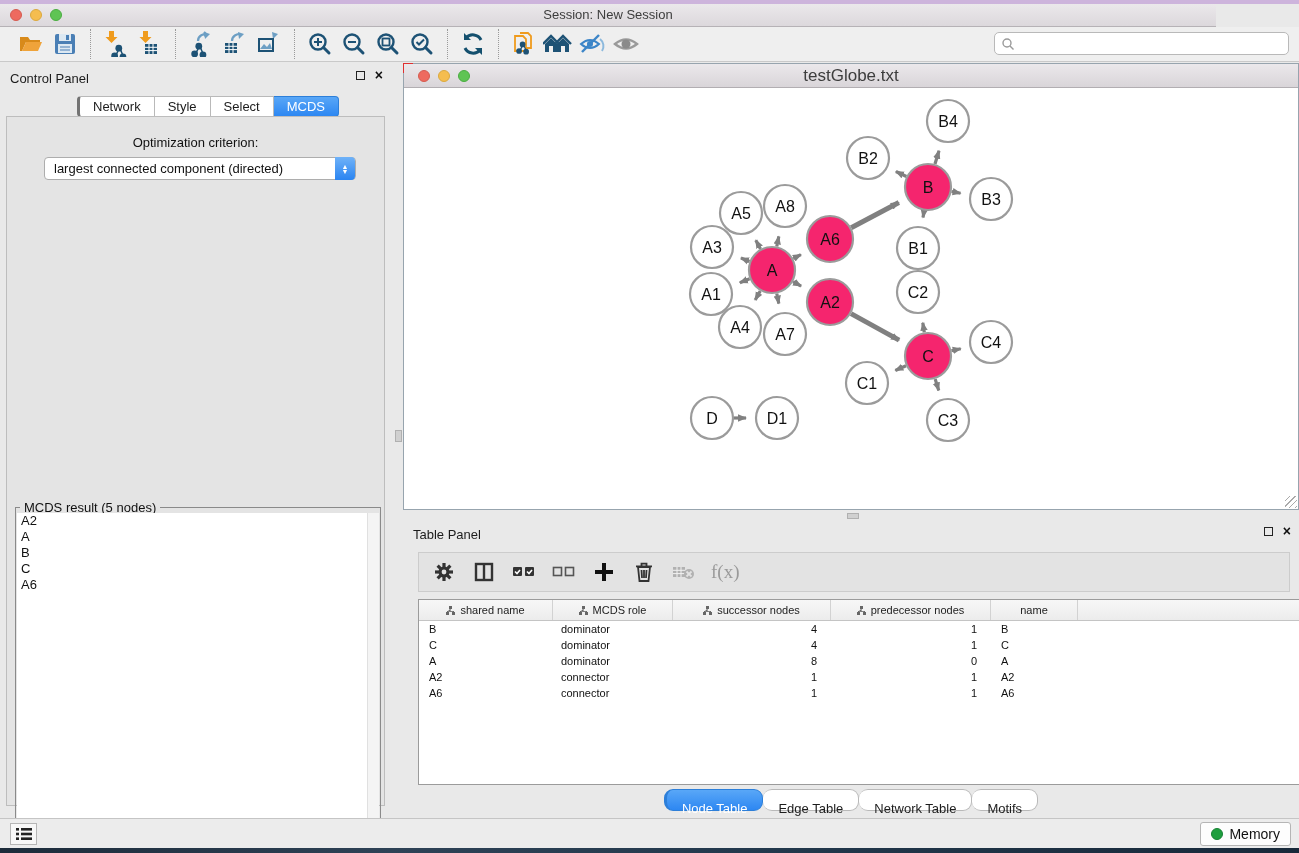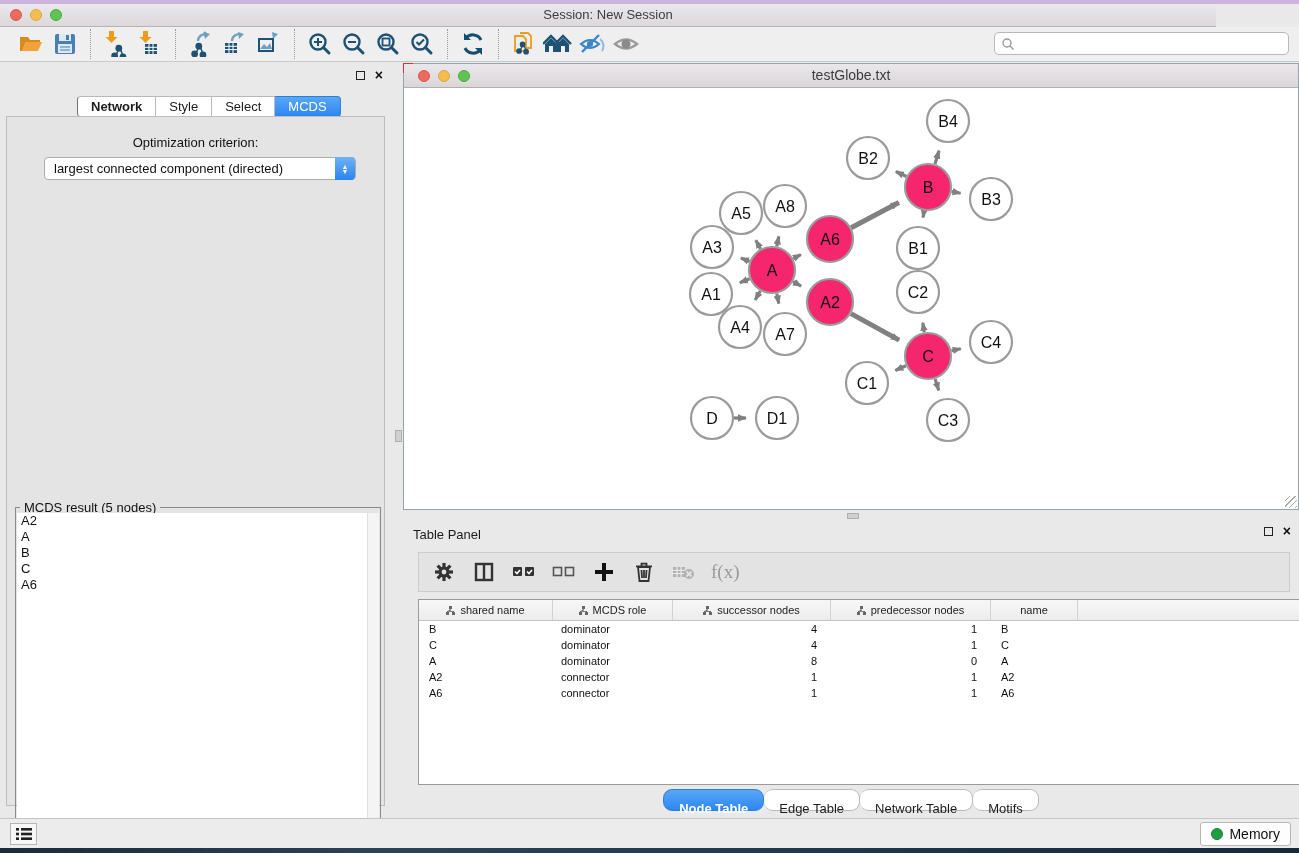--- a/index.html
+++ b/index.html
@@ -26,41 +26,41 @@
 
   
   #control-panel { left:0; top:64px; width:391px; height:748px; background:#e9e9e9; }
   .panel-head { height:26px; position:relative; }
   .panel-title { font-size:13px; color:#1c1c1c; padding:7px 0 0 10px; }
   .panel-btns { position:absolute; right:8px; top:7px; display:flex; gap:10px; align-items:center; }
   .float-box { width:9px; height:9px; border:1.5px solid #222; display:inline-block; }
   .close-x { font-weight:900; font-size:14px; color:#111; line-height:9px; }
   .cp-tabs { position:absolute; left:77px; top:32px; display:flex; }
   .seg-tab { height:21px; padding:0 13px; font-size:13px; line-height:20px; background:#fff; border:1px solid #b9b9b9; border-left:none; color:#1c1c1c; }
-  .seg-tab:first-child { border-left:1px solid #737373; border-radius:4px 0 0 4px;font-weight:bold; }
+  .seg-tab:first-child { border-left:3px solid #737373; border-radius:4px 0 0 4px; }
   .seg-tab:last-child { border-radius:0 4px 4px 0; }
   .seg-tab.sel { background:linear-gradient(#59a7f7,#2d87f2); color:#fff; border-color:#2d7fd9; }
   #cp-body { position:absolute; left:6px; top:52px; width:379px; height:690px; background:#e4e4e4; border:1px solid #bdbdbd; }
   #opt-label { text-align:center; font-size:13px; color:#111; margin-top:18px; }
   #combo { position:absolute; left:37px; top:40px; width:312px; height:23px; background:#fff; border:1px solid #adadad; border-radius:4px; font-size:13px; line-height:21px; padding-left:9px; color:#111; }
   #combo .stepper { position:absolute; right:0; top:-1px; width:20px; height:23px; background:linear-gradient(#6fb2f8,#2a84f1); border-radius:0 4px 4px 0; display:flex; flex-direction:column; align-items:center; justify-content:center; color:#fff; }
   #combo .stepper span { font-size:7px; line-height:5px; font-weight:bold; }
   .cp-buttons { position:absolute; left:0; top:74px; width:100%; display:flex; justify-content:center; gap:14px; }
   .mac-btn { background:linear-gradient(#ffffff,#f4f4f4); border:1px solid #b4b4b4; border-radius:5px; font-size:13px; padding:3px 16px; color:#111; }
   #result-group { position:absolute; left:8px; top:390px; width:366px; height:344px; border:1px solid #8a8a8a; }
   #result-legend { position:absolute; left:4px; top:-8px; background:#e4e4e4; padding:0 4px; font-size:13px; color:#111; }
   #result-list { position:absolute; left:1px; top:5px; width:352px; height:336px; background:#fff; overflow:hidden; font-size:13px; color:#111; }
   #result-list .item { padding:0 4px; line-height:16px; }
   #result-scroll { position:absolute; right:1px; top:5px; width:12px; height:336px; background:#f4f4f4; border-left:1px solid #e0e0e0; }
 
   
   #net-window { left:403px; top:63px; width:896px; height:447px; background:#fff; border:1px solid #97a4ae; }
   #net-titlebar { position:absolute; left:0; top:0; width:100%; height:24px; background:linear-gradient(#ebe8eb,#d9d5d9); border-bottom:1px solid #b2aeb2; }
   #net-titlebar .lights { left:14px; top:6px; }
-  #net-titlebar .title { text-align:center; font-size:14px; color:#3d3d3d; line-height:23px; }
+  #net-titlebar .title { text-align:center; font-size:17px; color:#3d3d3d; line-height:23px; }
   #net-canvas { position:absolute; left:0; top:25px; width:894px; height:420px; background:#fff; }
   #red-corner { position:absolute; left:-1px; top:-1px; width:10px; height:10px; border-left:2px solid #e03030; border-top:2px solid #e03030; }
   #resize-grip { position:absolute; right:1px; bottom:1px; width:12px; height:12px;
     background:repeating-linear-gradient(135deg,transparent 0 3px,#aaa 3px 4px); }
   .divider-dot-v { left:395px; top:430px; width:7px; height:12px; background:#d0d0d0; border:1px solid #b0b0b0; }
   .divider-dot-h { left:847px; top:513px; width:12px; height:6px; background:#d0d0d0; border:1px solid #b0b0b0; }
 
   
   #table-panel { left:403px; top:520px; width:896px; height:292px; background:#e9e9e9; }
   #tp-toolbar { position:absolute; left:15px; top:32px; width:872px; height:40px; background:#e3e3e3; border:1px solid #cccccc; display:flex; align-items:center; gap:14px; padding-left:12px; }
@@ -265,20 +265,21 @@
     <svg width="14" height="14" viewBox="0 0 14 14">
         <circle cx="6" cy="6" r="4" fill="none" stroke="#9a9a9a" stroke-width="1.4"></circle>
         <line x1="9" y1="9" x2="12.5" y2="12.5" stroke="#9a9a9a" stroke-width="1.4"></line>
       </svg>
     <input id="search-input" placeholder="" style="">
   </div>
 </div>
 
 <div class="abs" id="control-panel">
   <div class="panel-head">
+    <div class="panel-title">Control Panel</div>
     <div class="panel-btns">
       <span class="float-box"></span>
       <span class="close-x">×</span>
     </div>
   </div>
   <div class="cp-tabs" id="cp-tabs">
       <div class="seg-tab">Network</div>
       <div class="seg-tab">Style</div>
       <div class="seg-tab">Select</div>
       <div class="seg-tab sel">MCDS</div>

